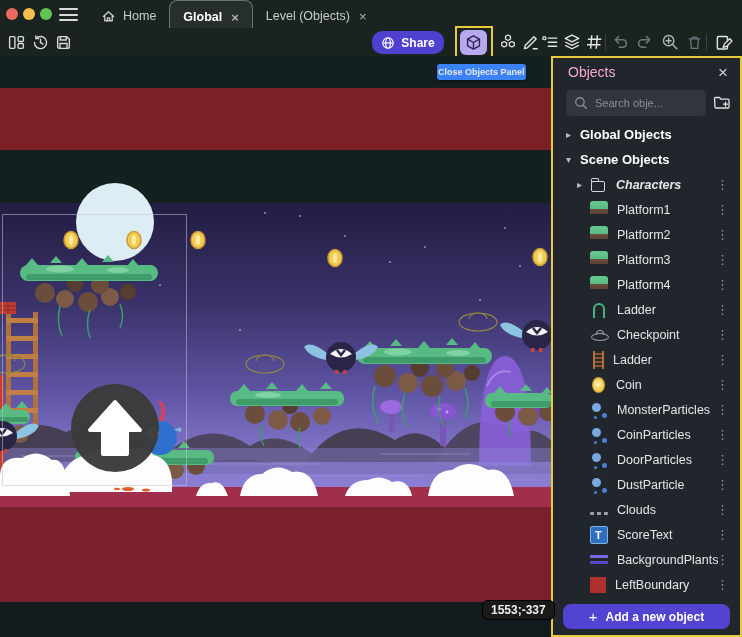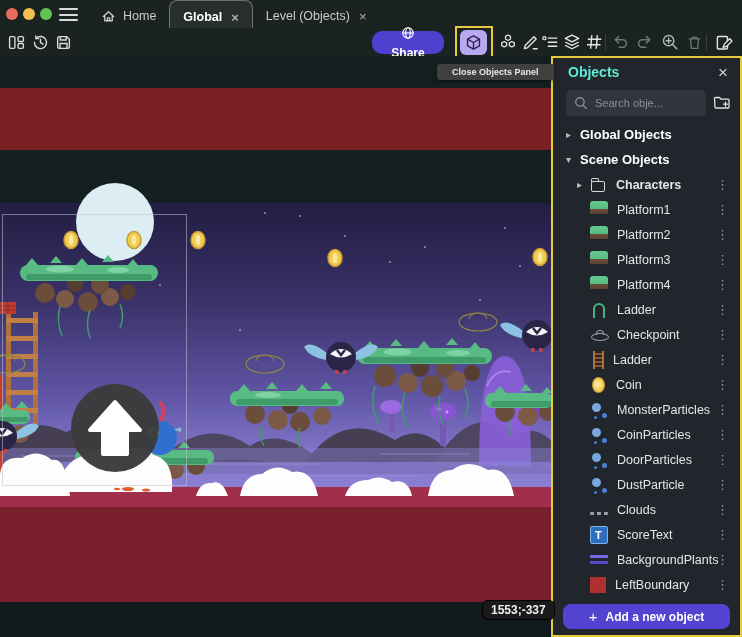--- a/index.html
+++ b/index.html
@@ -17,47 +17,47 @@
   .tab { height:28px; display:flex; align-items:center; gap:7px; padding:16px 13px; color:#c9cdcb; font-size:12.5px; cursor:pointer; }
   .tab.active { background:#272f2d; border:1px solid #6e7370; border-bottom:none; border-radius:8px 8px 0 0; color:#fff; font-weight:bold; }
   .tab .x { color:#aeb2b0; font-size:13px; padding-left:2px; }
 
   
   #toolbar { position:absolute; left:0; top:28px; width:742px; height:28px; background:#1b2321; }
   .tb-icon { position:absolute; top:4px; width:20px; height:20px; display:flex; align-items:center; justify-content:center; cursor:pointer; }
   .btn-preview { position:absolute; left:277px; top:3px; height:23px; display:flex; align-items:center; border:1px solid #5c6165; border-radius:6px; background:#212a2c; color:#f2f3f4; cursor:pointer; }
   .btn-preview .main { display:flex; align-items:center; gap:6px; padding:0 10px; font-size:12px; font-weight:bold; }
   .btn-preview .chev { border-left:1px solid #5c6165; padding:0 6px; height:100%; display:flex; align-items:center; }
-  .btn-share { position:absolute; left:372px; top:3px; width:72px; height:23px; border-radius:10px; background:#4f40cf; color:#fff; display:flex; align-items:center; justify-content:center; gap:6px; font-size:12px; font-weight:bold; cursor:pointer;flex-direction:column; }
+  .btn-share { position:absolute; left:372px; top:3px; width:72px; height:23px; border-radius:10px; background:#4f40cf; color:#fff; display:flex; align-items:center; justify-content:center; gap:6px; font-size:12px; font-weight:bold; cursor:pointer; }
   #cube-highlight { position:absolute; left:455px; top:-2px; width:38px; height:32px; border:2px solid var(--hl,#e7cb3c); }
   .cube-btn { position:absolute; left:460px; top:2px; width:27px; height:25px; background:#b7a8ef; border-radius:6px; display:flex; align-items:center; justify-content:center; cursor:pointer; }
   .tb-sep { position:absolute; top:6px; width:1px; height:16px; background:#3a4240; }
 
   
   #scene-wrap { position:absolute; left:0; top:56px; width:553px; height:581px; background:#121d1c; }
-  #tooltip { position:absolute; left:437px; top:64px; background:#404040; color:#e8e8e8; font-size:9px; font-weight:bold; padding:3px 15px; border-radius:3px; z-index:6; box-shadow:0 1px 3px rgba(0,0,0,.5); }
+  #tooltip { position:absolute; left:437px; top:64px; background:#3b82f6; color:#e8e8e8; font-size:9px; font-weight:bold; padding:3px 1px; border-radius:3px; z-index:6; box-shadow:0 1px 3px rgba(0,0,0,.5); }
   #coords { position:absolute; left:482px; top:600px; background:#1a1a1a; border:1px solid #000; color:#f0f0f0; font-size:12px; font-weight:bold; padding:2px 8px; border-radius:6px; z-index:6; }
 
   
   #panel { position:absolute; left:551px; top:56px; width:191px; height:581px; background:#20262b; border:2px solid var(--hl,#e7cb3c); z-index:5; }
   #panel-header { height:28px; display:flex; align-items:center; justify-content:space-between; padding:0 12px 0 15px; }
-  #panel-title { color:#5eead4; font-size:14px; font-weight:bold; }
+  #panel-title { color:#f9a8d4; font-size:14px; font-weight:normal; }
   #panel-close { color:#cfd3d6; font-size:17px; line-height:1; cursor:pointer; }
   #search-row { display:flex; align-items:center; gap:7px; padding:4px 9px 6px 13px; }
   #search-box { flex:1; height:26px; background:#31353c; border-radius:5px; display:flex; align-items:center; gap:7px; padding:0 8px; }
   #search-box input { background:transparent; border:none; outline:none; color:#dfe2e5; font-size:11px; width:100px; font-family:inherit; }
   #search-box input::placeholder { color:#8a9096; }
   .tree { position:relative; }
   .grp-row { height:25px; display:flex; align-items:center; gap:6px; padding-left:13px; color:#fff; font-size:13px; font-weight:bold; cursor:pointer; }
   .tri { color:#b9bdc1; font-size:10px; width:8px; }
   .obj-row { height:25px; display:flex; align-items:center; padding-left:37px; cursor:pointer; position:relative; }
   .obj-row.folder-row { padding-left:24px; }
   .row-arrow { color:#b9bdc1; font-size:10px; width:12px; }
   .obj-name { color:#e4e6e8; font-size:12.5px; margin-left:9px; white-space:nowrap; }
-  .folder-row .obj-name { font-weight:bold; }
+  .folder-row .obj-name { font-weight:bold;font-style:italic; }
   .kebab { position:absolute; right:11px; color:#8d939a; font-size:13px; cursor:pointer; }
   #add-btn { position:absolute; left:10px; bottom:6px; width:167px; height:25px; background:var(--accent,#5244d0); border:none; border-radius:8px; color:#fff; font-size:12px; font-weight:bold; display:flex; align-items:center; justify-content:center; gap:8px; cursor:pointer; font-family:inherit; }
   #add-btn .plus { font-size:15px; font-weight:normal; }
 
   
   .thumb { width:18px; height:18px; flex:none; position:relative; }
   .t-platform { background:linear-gradient(to bottom,#63c78d 2px,#58b981 8px,#6b4d3c 8px,#5a4234 13px,transparent 13px); border-radius:3px; }
   .t-portal { width:12px; height:15px; margin:2px 3px 0; border:2px solid #49b27f; border-bottom:none; border-radius:7px 7px 0 0; }
   .t-ufo::before { content:""; position:absolute; left:1px; top:7px; width:16px; height:6px; border:1.5px solid #9aa2a8; border-radius:50%; }
   .t-ufo::after { content:""; position:absolute; left:6px; top:4px; width:6px; height:4px; border:1.5px solid #9aa2a8; border-bottom:none; border-radius:5px 5px 0 0; }

